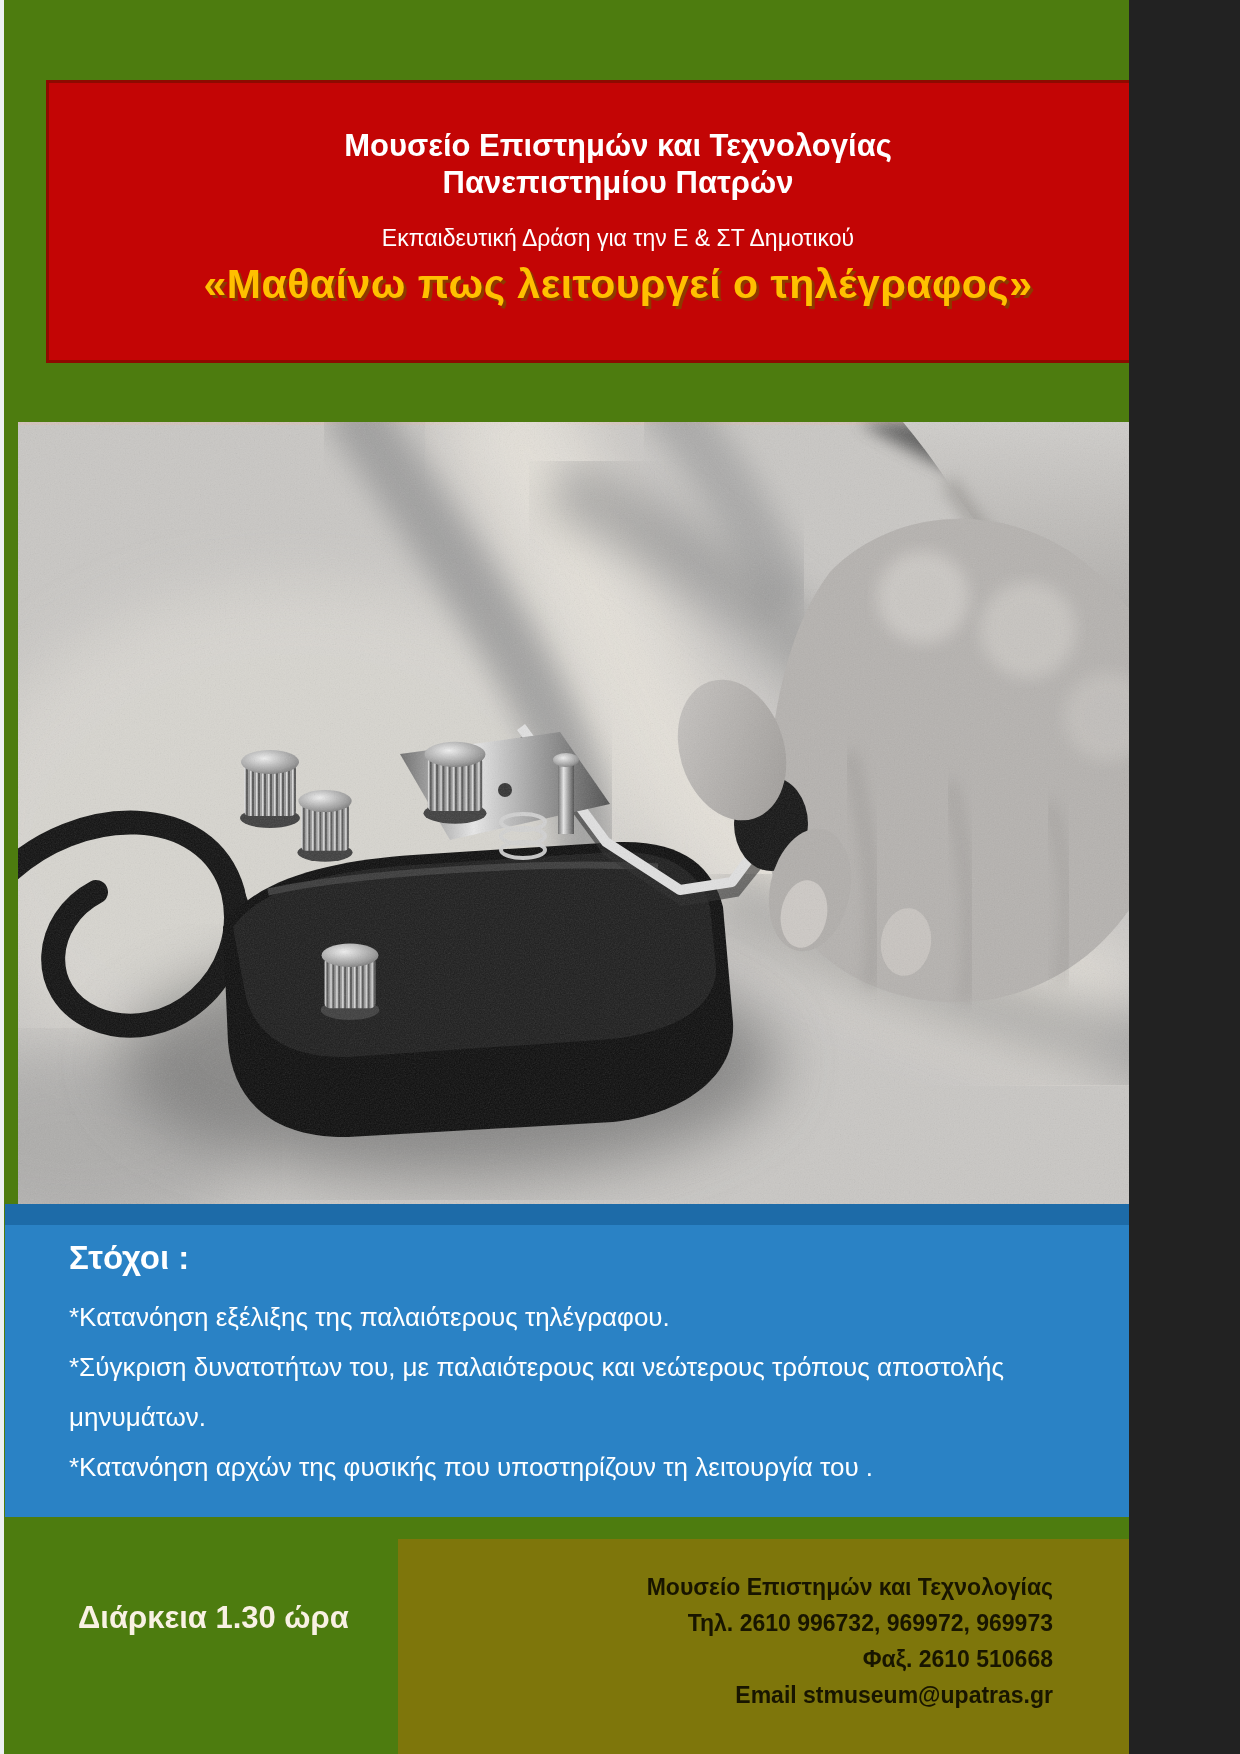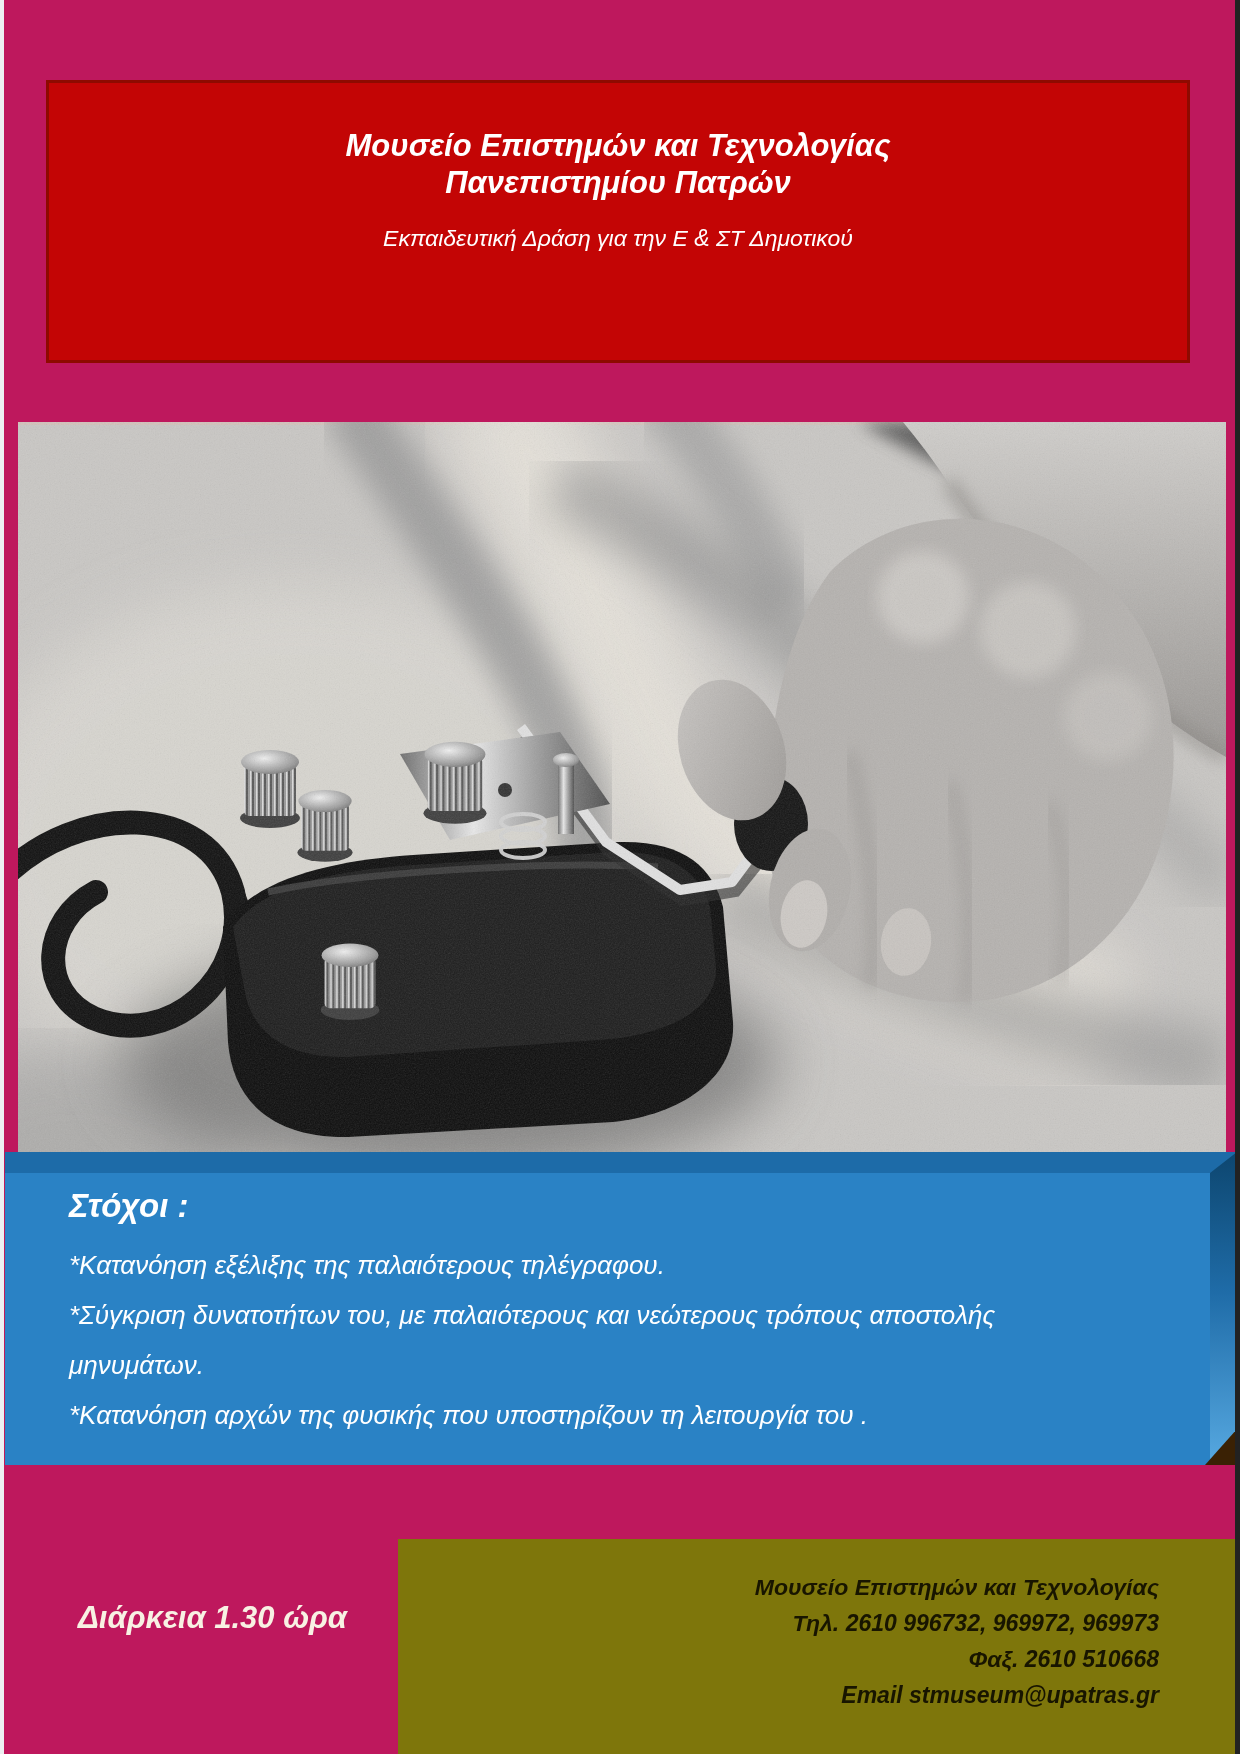--- a/index.html
+++ b/index.html
@@ -1,18 +1,18 @@
 <!DOCTYPE html>
 <html lang="el"><head>
 <meta charset="utf-8">
 <style>
   html,body{margin:0;padding:0;background:#222;}
   .page{
-    position:relative;width:1235px;height:1754px;overflow:hidden;
-    background:#be185d;font-family:"Liberation Sans",sans-serif;font-style:italic;
+    position:relative;width:1129px;height:1754px;overflow:hidden;
+    background:#4d7c0f;font-family:"Liberation Sans",sans-serif;
   }
   .left-strip{position:absolute;left:0;top:0;width:4px;height:1754px;background:#EDF0F2;}
 
   
   .banner{
     position:absolute;left:46px;top:80px;width:1144px;height:283px;
     background:#C30505;border:3px solid #8E0A00;box-sizing:border-box;
     display:flex;flex-direction:column;align-items:center;text-align:center;
   }
   .museum-line{color:#FFFFFF;font-weight:700;font-size:31px;line-height:37px;}
@@ -22,21 +22,21 @@
   .activity{
     color:#FFC000;font-weight:700;font-size:41px;line-height:48px;margin-top:8px;
     white-space:nowrap;text-shadow:3px 3px 0 #8D3A00;letter-spacing:.5px;
   }
 
   
   .photo{position:absolute;left:18px;top:422px;width:1208px;height:796px;display:block;}
 
   
   .goals-panel{
-    position:absolute;left:5px;top:1152px;width:1232px;height:313px;
+    position:absolute;left:5px;top:1204px;width:1232px;height:313px;
     background:#2A82C5;box-sizing:border-box;
   }
   .goals-panel .bevel-top{
     position:absolute;left:0;top:0;width:100%;height:21px;background:#1D6BA8;
   }
   .goals-panel .bevel-right{
     position:absolute;right:0;top:0;bottom:0;width:27px;
     background:linear-gradient(#0D466F 0%,#1F6CA8 45%,#57A9E1 100%);
     clip-path:polygon(0 21px,100% 0,100% 100%,0 100%);
   }
@@ -65,20 +65,21 @@
 </head>
 <body>
 
 <div class="page">
   <div class="left-strip"></div>
 
   <div class="banner">
     <div class="museum-line l1">Μουσείο Επιστημών και Τεχνολογίας</div>
     <div class="museum-line l2">Πανεπιστημίου Πατρών</div>
     <div class="audience">Εκπαιδευτική Δράση για την Ε &amp; ΣΤ Δημοτικού</div>
+    <div class="activity">«Μαθαίνω πως λειτουργεί ο τηλέγραφος»</div>
   </div>
 
   <svg class="photo" viewBox="0 0 1208 796" role="img" aria-label="child's hand on telegraph key">
     <defs>
       <filter id="grain">
           <feTurbulence type="fractalNoise" baseFrequency="0.8" numOctaves="3" seed="11" stitchTiles="stitch"></feTurbulence>
           <feColorMatrix type="saturate" values="0"></feColorMatrix>
         </filter>
       <filter id="b8">
           <feGaussianBlur stdDeviation="8"></feGaussianBlur>

